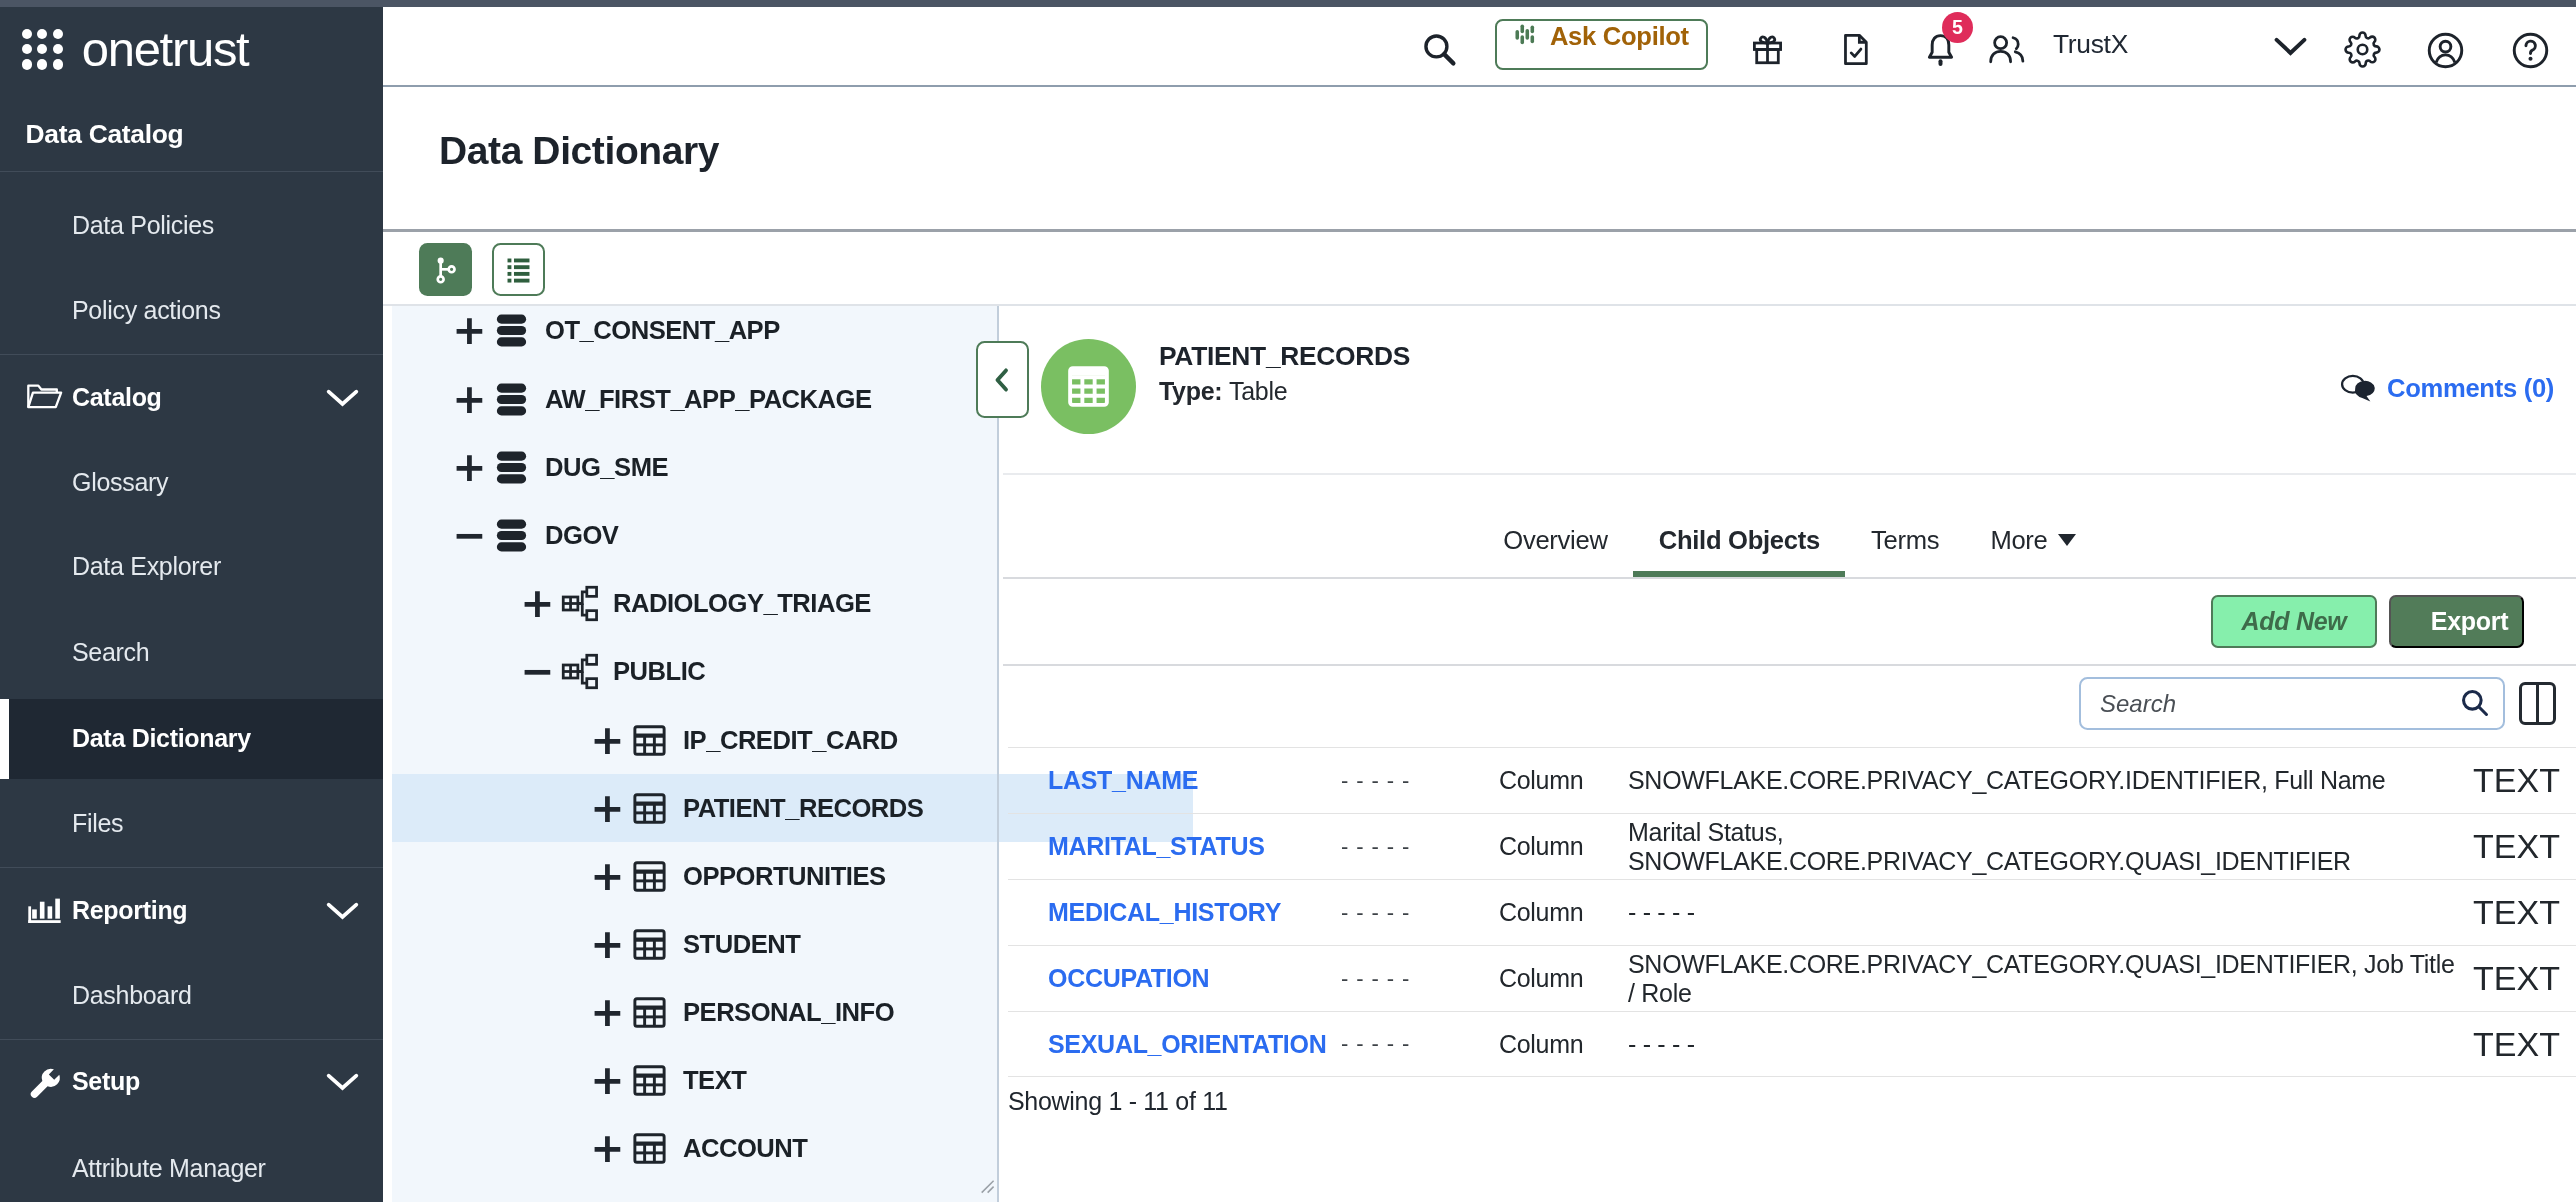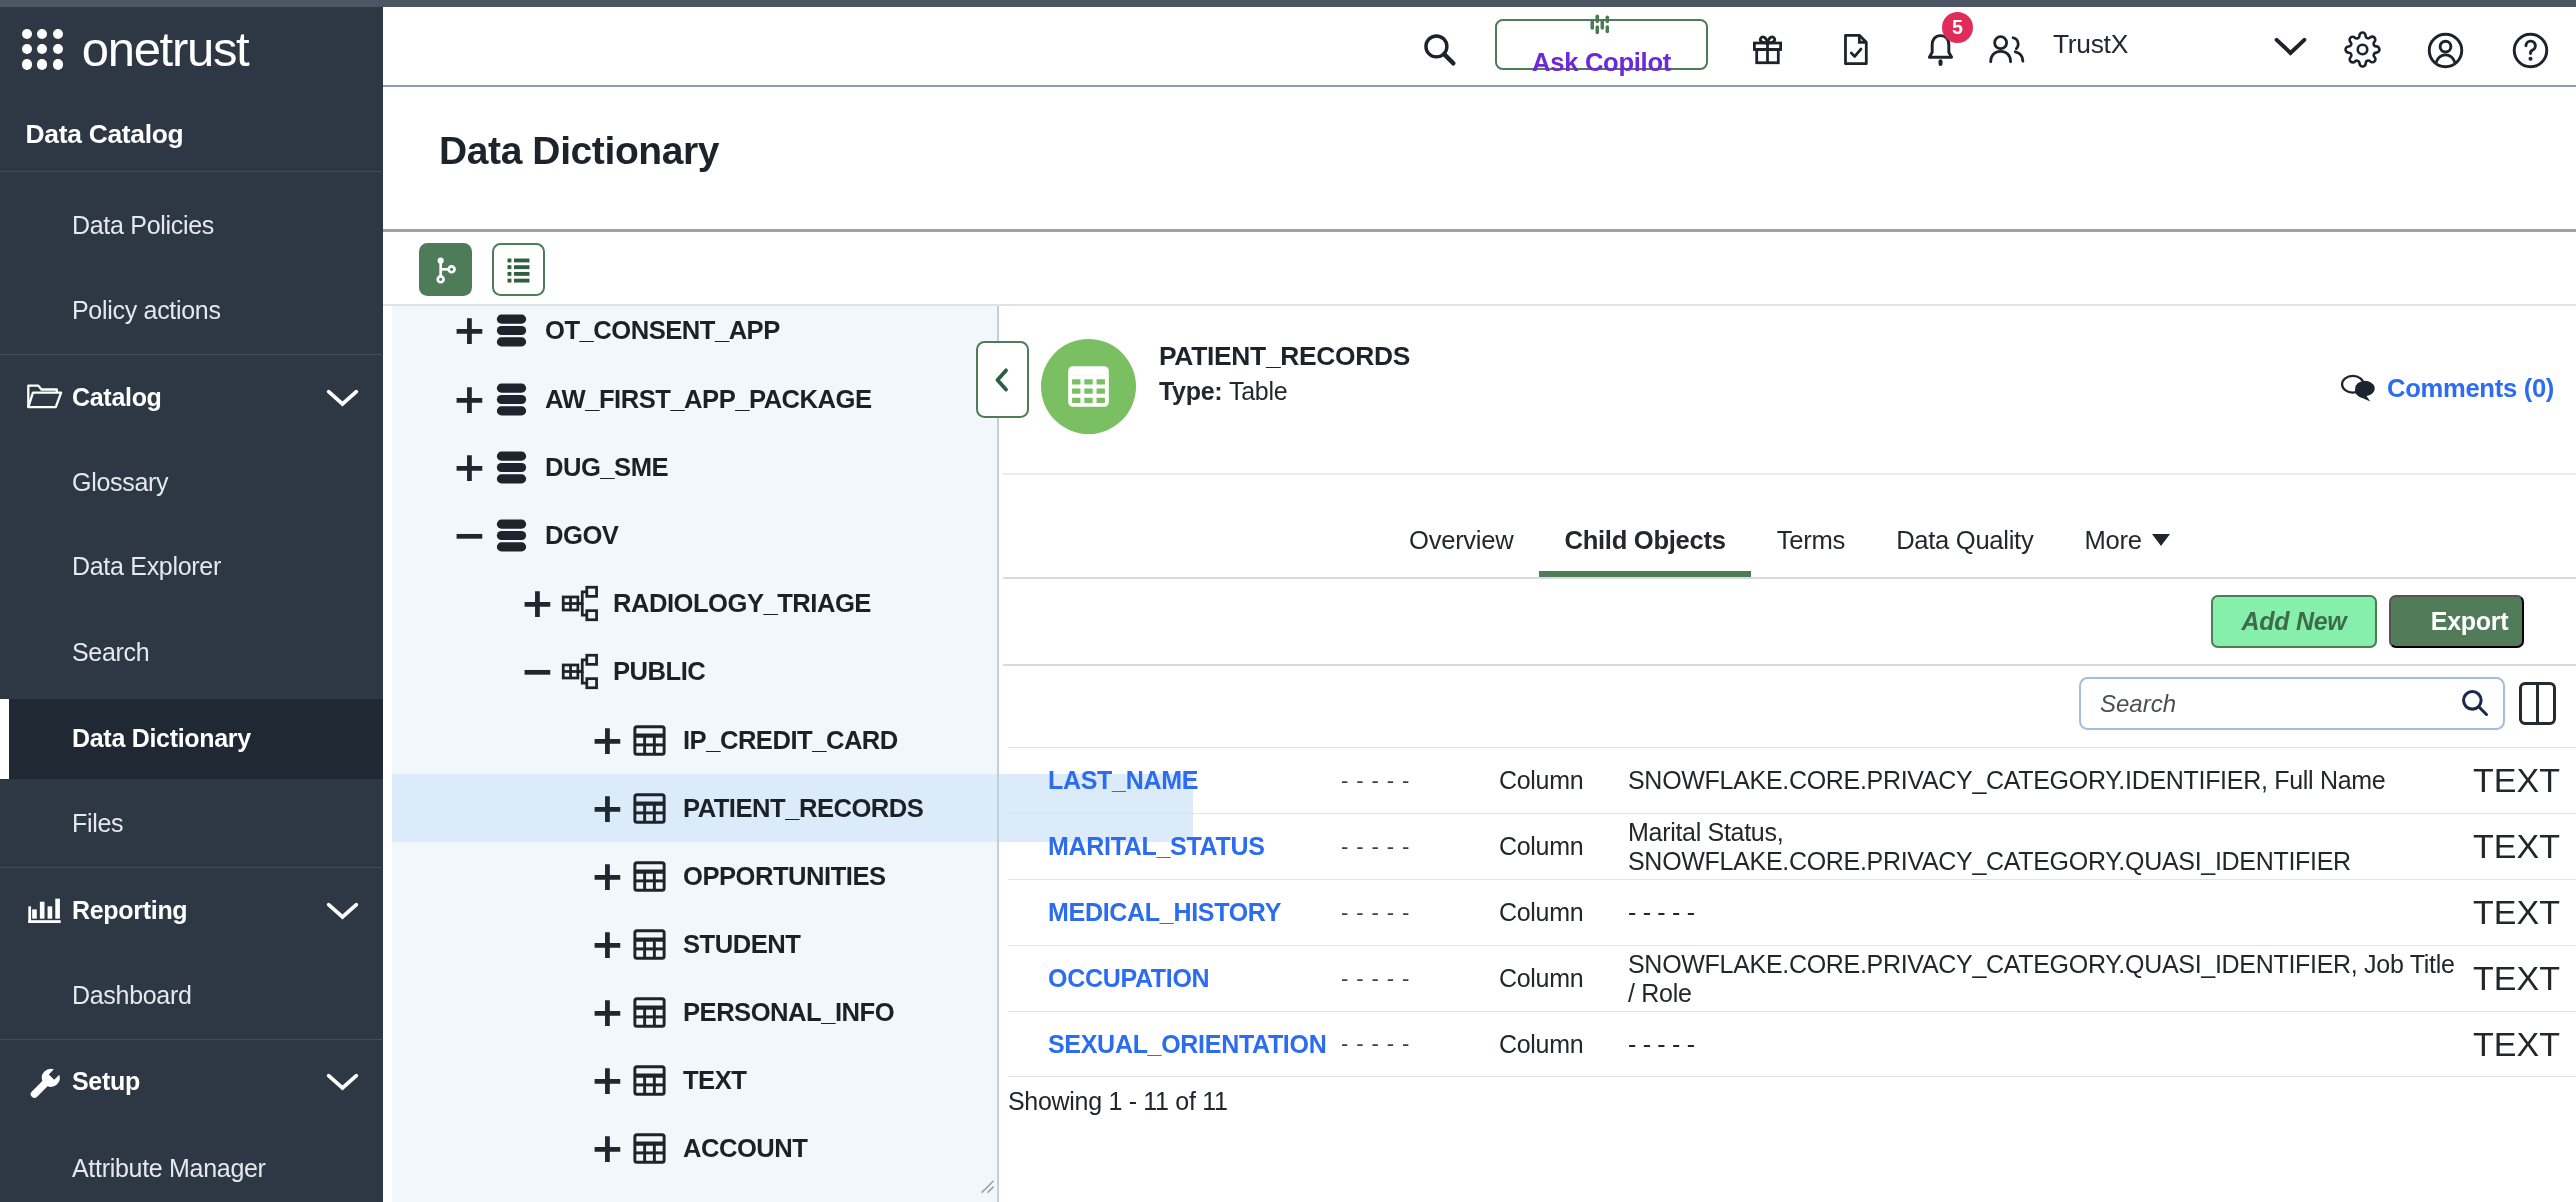--- a/index.html
+++ b/index.html
@@ -26,22 +26,22 @@
   .sb-item.group .gicon{position:absolute;left:25.6px;width:37px;height:34px;}
   .sb-item.group .chev{position:absolute;right:22px;width:37px;height:22px;}
   .sb-item.selected{background:#1f2833;height:80px;color:#fff;font-weight:700;}
   .sb-item.selected::before{content:"";position:absolute;left:0;top:0;bottom:0;width:8.5px;background:#fff;}
 
   
   .topbar{position:absolute;left:383px;top:6.8px;width:2193px;height:78px;background:#fff;
           border-bottom:2.6px solid #8e9dad;}
   .tb-ic{position:absolute;top:24px;width:37px;height:37px;color:#1d232b;cursor:pointer;}
   .copilot-btn{position:absolute;left:1112px;top:12px;width:213px;height:51px;border:2.6px solid #4e7b58;
-               border-radius:7.7px;background:#fff;display:flex;align-items:center;justify-content:center;
-               gap:10.2px;color:#6d28d9;font-size:25.6px;font-weight:700;letter-spacing:-0.3px;cursor:pointer;flex-direction:column;}
+               border-radius:7.7px;background:#fff;display:flex;justify-content:center;
+               gap:10.2px;color:#a16207;font-size:25.6px;font-weight:700;letter-spacing:-0.3px;cursor:pointer;}
   .badge{position:absolute;left:1559px;top:5.1px;width:31px;height:31px;border-radius:50%;background:#df2c5a;
          color:#fff;font-size:19.6px;font-weight:700;display:flex;align-items:center;justify-content:center;}
   .org-name{position:absolute;left:1670px;top:22px;font-size:26.4px;color:#202833;letter-spacing:-0.3px;}
 
   
   .page-title{position:absolute;left:439px;top:129px;font-size:39px;font-weight:700;color:#1d232b;
               letter-spacing:-0.4px;}
   .hdiv-a{position:absolute;left:383px;top:229px;width:2193px;height:2.6px;background:#9ba1a9;}
   .view-btn{position:absolute;top:243px;width:53px;height:53px;border-radius:8.5px;display:flex;
             align-items:center;justify-content:center;cursor:pointer;box-sizing:border-box;}
@@ -528,21 +528,20 @@
       </svg>
     </span>
     <span class="txt">Comments (0)</span>
   </div>
   <div class="hdiv-c"></div>
 
   <nav class="tabs">
     <div class="tab">Overview</div>
     <div class="tab active">Child Objects</div>
     <div class="tab">Terms</div>
-    <div class="tab">Data Quality</div>
     <div class="tab">
       <span>More</span>
       <span class="tri"></span>
     </div>
   </nav>
   <div class="hdiv-d"></div>
 
   <button class="btn addnew">Add New</button>
   <button class="btn export">Export</button>
   <div class="hdiv-e"></div>

